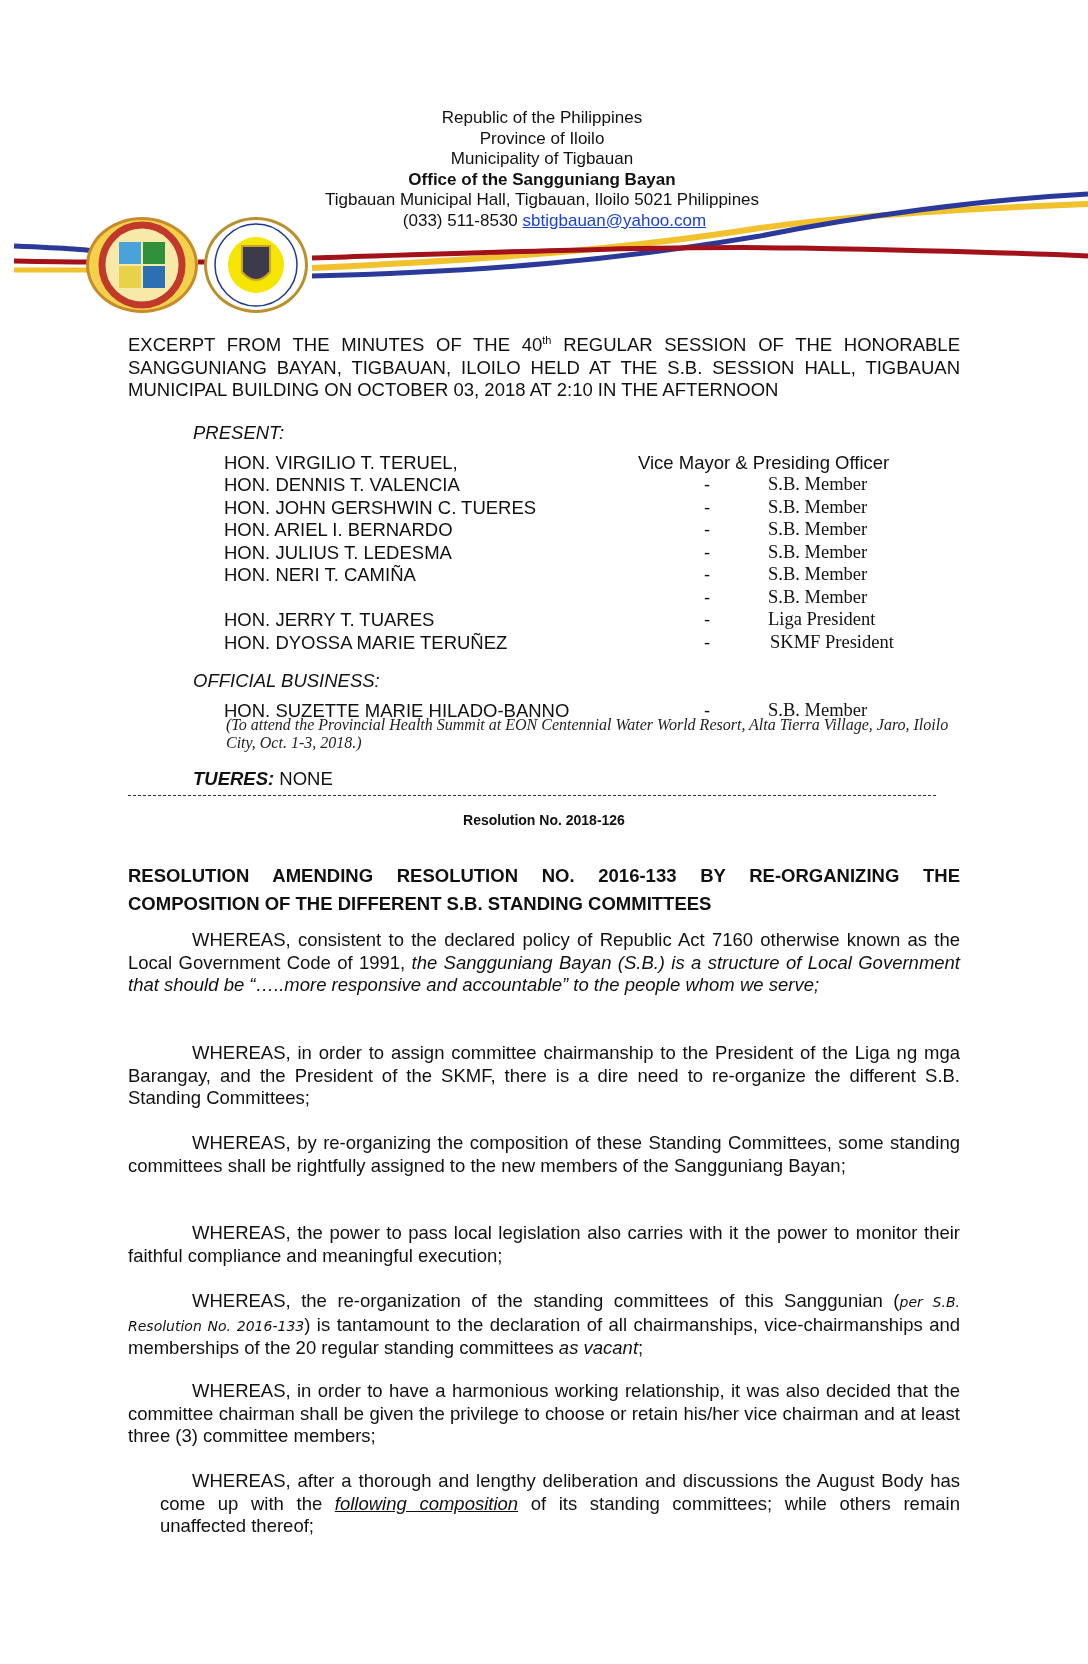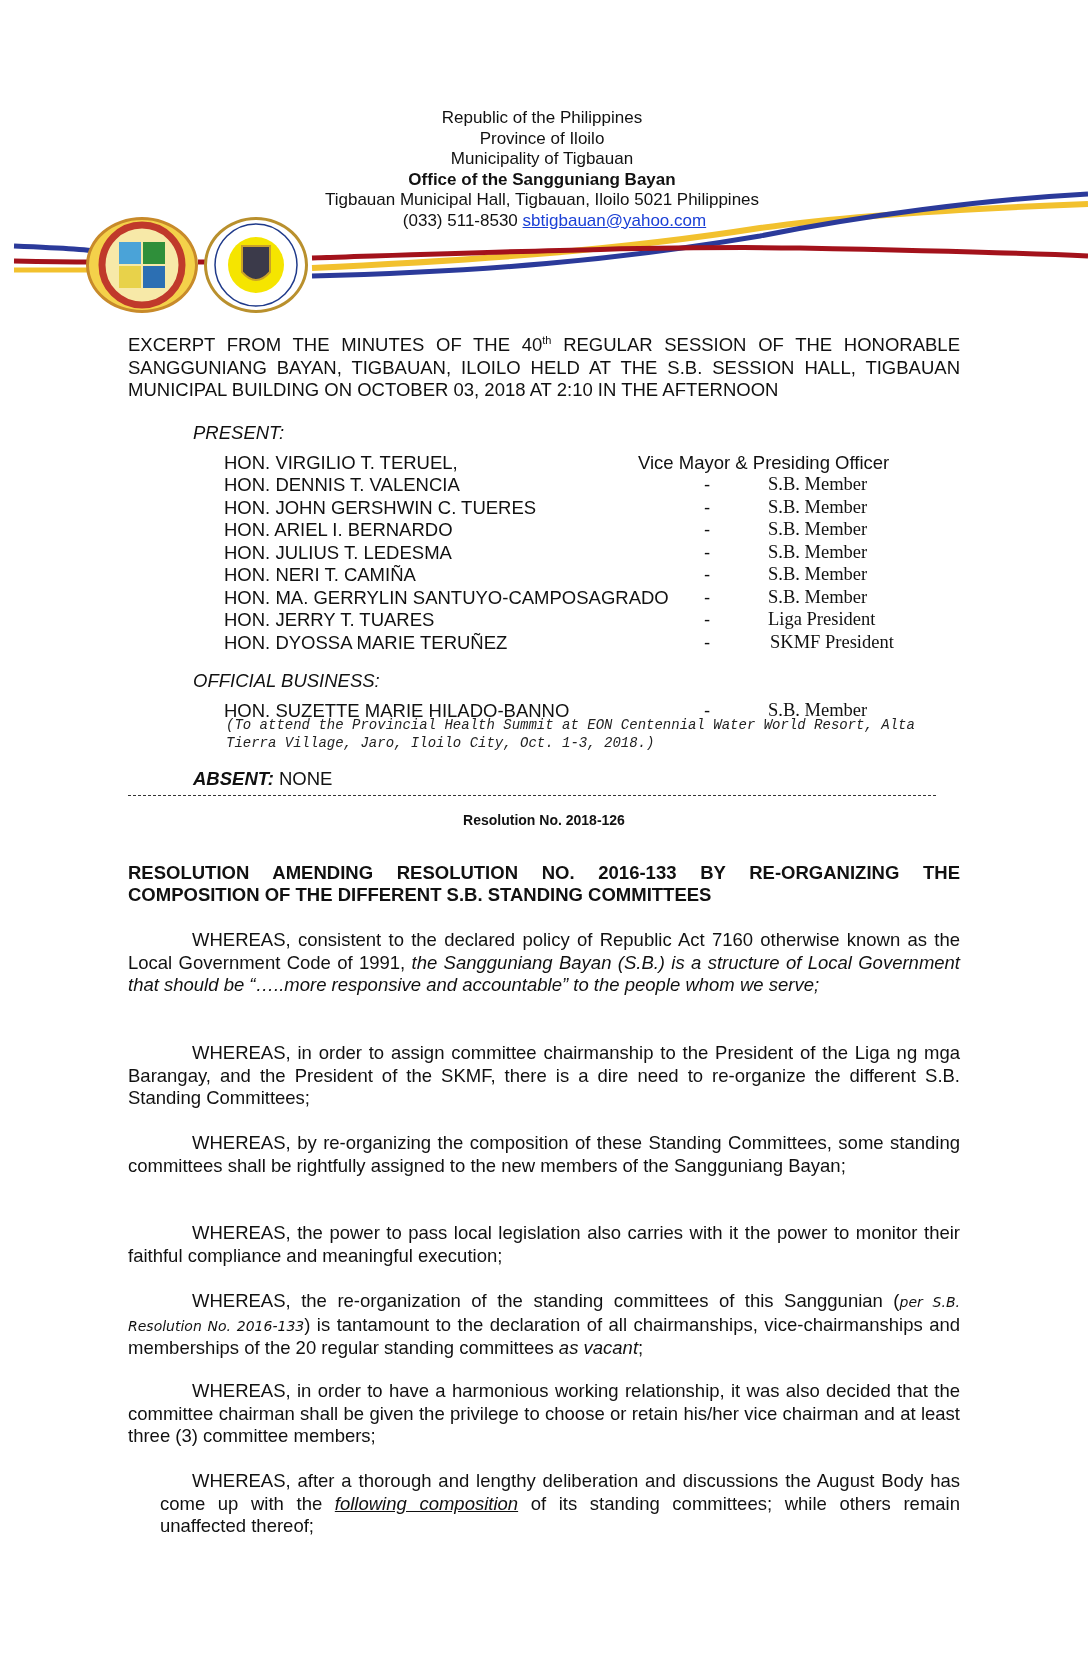--- a/index.html
+++ b/index.html
@@ -18,28 +18,28 @@
              border: 3px solid #b9902d; box-sizing: border-box; }
     .excerpt { position: absolute; left: 128px; top: 334px; width: 832px; font-size: 18.5px;
                line-height: 22.5px; text-align: justify; text-align-last: left; }
     .excerpt sup { font-size: 11px; vertical-align: 7px; line-height: 0; }
     .section-title { position: absolute; left: 193px; font-weight: normal; font-style: italic; font-size: 18.5px; }
     .row { position: absolute; left: 224px; width: 720px; height: 22px; font-size: 18.5px; margin-top: 7px; }
     .row .name { position: absolute; left: 0; top: 0; white-space: nowrap; }
     .row .dash { position: absolute; left: 480px; top: 0; }
     .row .role { position: absolute; left: 544px; top: 0; white-space: nowrap; font-family: Liberation Serif, serif; }
     .row .role-wide { position: absolute; left: 416px; top: 0; white-space: nowrap; }
-    .note { position: absolute; left: 226px; top: 716px; width: 736px; font-family: Liberation Mono, monospace;
-            font-style: italic; font-size: 14px; line-height: 18px; color: #222; }
+    .note { position: absolute; left: 226px; top: 716px; width: 736px; font-family: Liberation Serif, serif;
+            font-style: italic; font-size: 16px; line-height: 18px; color: #222; }
     .absent { position: absolute; left: 193px; top: 768px; font-size: 18.5px; }
     .absent .lbl { font-weight: bold; font-style: italic; }
     .divider { position: absolute; left: 128px; top: 795px; width: 808px; border-top: 1.5px dashed #333; }
     .resno { position: absolute; left: 0; top: 812px; width: 1088px; text-align: center; font-weight: bold; font-size: 14px; }
     .restitle { position: absolute; left: 128px; top: 862px; width: 832px; font-weight: bold; font-size: 18.5px;
-                line-height: 22px; text-align: justify; text-align-last: left; }
+                line-height: 28px; text-align: justify; text-align-last: left; }
     .para { position: absolute; left: 128px; width: 832px; font-size: 18.5px; line-height: 22.5px;
             text-align: justify; text-align-last: left; }
     .para .indent { display: inline-block; width: 64px; }
     .para i { }
     .para .small-i { font-family: "DejaVu Sans", sans-serif; font-style: italic; font-size: 14px; }
     .para-last { left: 160px; width: 800px; }
     .para-last .indent { width: 32px; }
     .u { text-decoration: underline; font-style: italic; }
   </style>
 </head>
@@ -113,21 +113,20 @@
   <span class="name">HON. JULIUS T. LEDESMA</span>
   <span class="dash">-</span>
   <span class="role">S.B. Member</span>
 </div>
 <div class="row" style="top:557px">
   <span class="name">HON. NERI T. CAMIÑA</span>
   <span class="dash">-</span>
   <span class="role">S.B. Member</span>
 </div>
 <div class="row" style="top:580px">
-  <span class="name">HON. MA. GERRYLIN SANTUYO-CAMPOSAGRADO</span>
   <span class="dash">-</span>
   <span class="role">S.B. Member</span>
 </div>
 <div class="row" style="top:602px">
   <span class="name">HON. JERRY T. TUARES</span>
   <span class="dash">-</span>
   <span class="role">Liga President</span>
 </div>
 <div class="row" style="top:625px">
   <span class="name">HON. DYOSSA MARIE TERUÑEZ</span>
@@ -137,21 +136,21 @@
 
 <div class="section-title" style="top:670px">OFFICIAL BUSINESS:</div>
 <div class="row" style="top:693px">
   <span class="name">HON. SUZETTE MARIE HILADO-BANNO</span>
   <span class="dash">-</span>
   <span class="role">S.B. Member</span>
 </div>
 <div class="note">(To attend the Provincial Health Summit at EON Centennial Water World Resort, Alta Tierra Village, Jaro, Iloilo City, Oct. 1-3, 2018.)</div>
 
 <div class="absent">
-  <span class="lbl">ABSENT:</span><span> NONE</span>
+  <span class="lbl">TUERES:</span><span> NONE</span>
 </div>
 
 <div class="divider"></div>
 
 <div class="resno">Resolution No. 2018-126</div>
 <div class="restitle">RESOLUTION AMENDING RESOLUTION NO. 2016-133 BY RE-ORGANIZING THE COMPOSITION OF THE DIFFERENT S.B. STANDING COMMITTEES</div>
 
 <div class="para" style="top:929px">
   <span class="indent"></span><span>WHEREAS, consistent to the declared policy of Republic Act 7160 otherwise known as the Local Government Code of 1991, </span><i>the Sangguniang Bayan (S.B.) is a structure of Local Government that should be “…..more responsive and accountable” to the people whom we serve;</i>
 </div>

